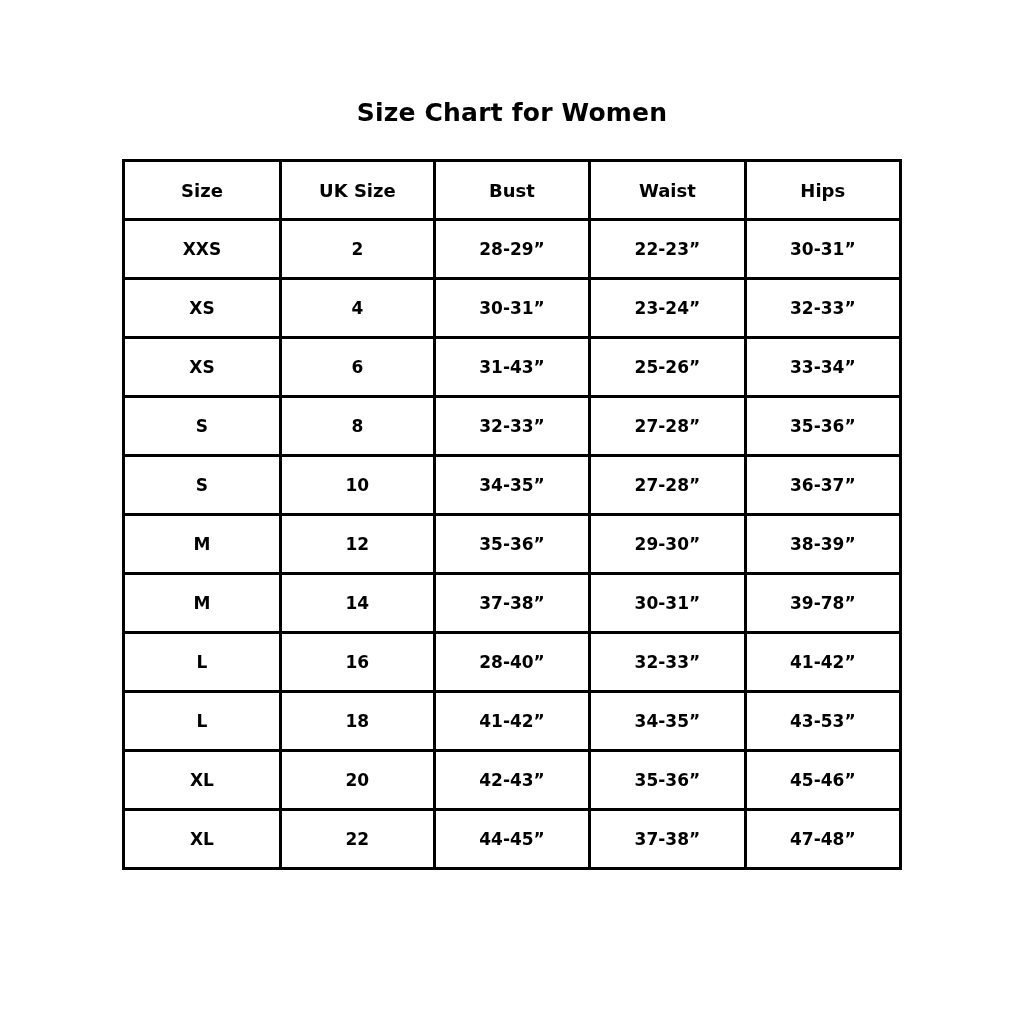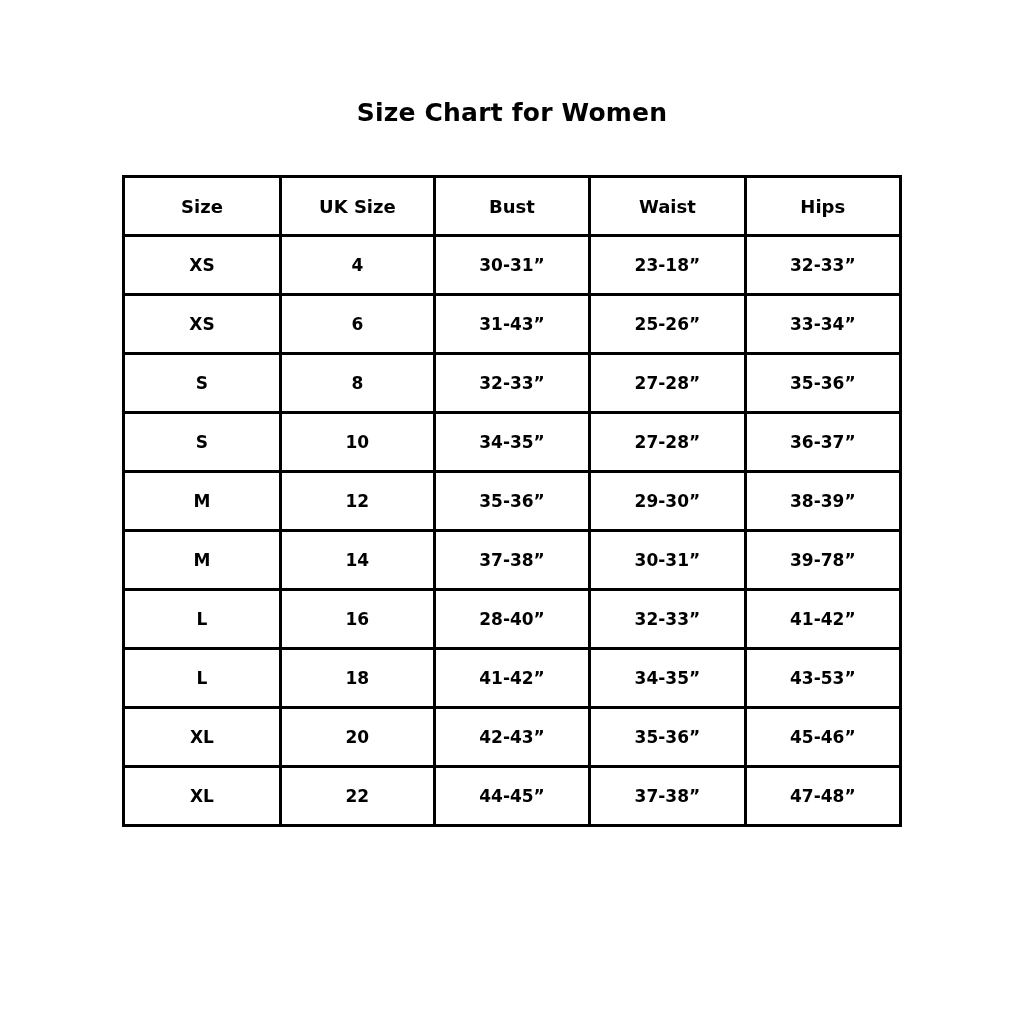--- a/index.html
+++ b/index.html
@@ -25,21 +25,21 @@
   }
   .chart-title {
     margin-top: 98px;
     font-size: 25px;
     font-weight: bold;
     letter-spacing: 0.2px;
     text-align: center;
     color: #000000;
   }
   .table-wrap {
-    margin-top: 48px;
+    margin-top: 32px;
     width: 780px;
   }
   table.size-chart {
     border-collapse: collapse;
     width: 100%;
     table-layout: fixed;
   }
   table.size-chart th,
   table.size-chart td {
     border: 3px solid #000000;
@@ -80,24 +80,31 @@
         <tr>
           <th>Size</th>
           <th>UK Size</th>
           <th>Bust</th>
           <th>Waist</th>
           <th>Hips</th>
         </tr>
       </thead>
       <tbody>
         <tr>
+          <td>XXS</td>
+          <td>2</td>
+          <td>28-29”</td>
+          <td>22-23”</td>
+          <td>30-31”</td>
+        </tr>
+        <tr>
           <td>XS</td>
           <td>4</td>
           <td>30-31”</td>
-          <td>23-18”</td>
+          <td>23-24”</td>
           <td>32-33”</td>
         </tr>
         <tr>
           <td>XS</td>
           <td>6</td>
           <td>31-43”</td>
           <td>25-26”</td>
           <td>33-34”</td>
         </tr>
         <tr>

